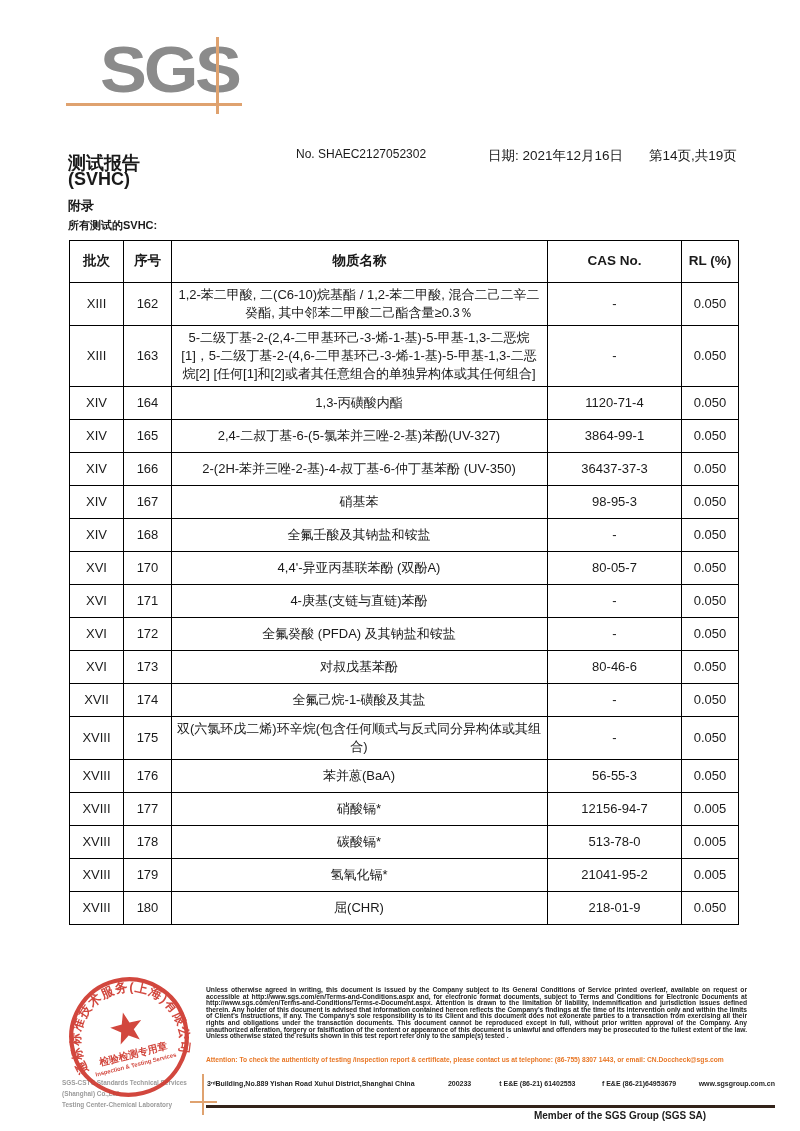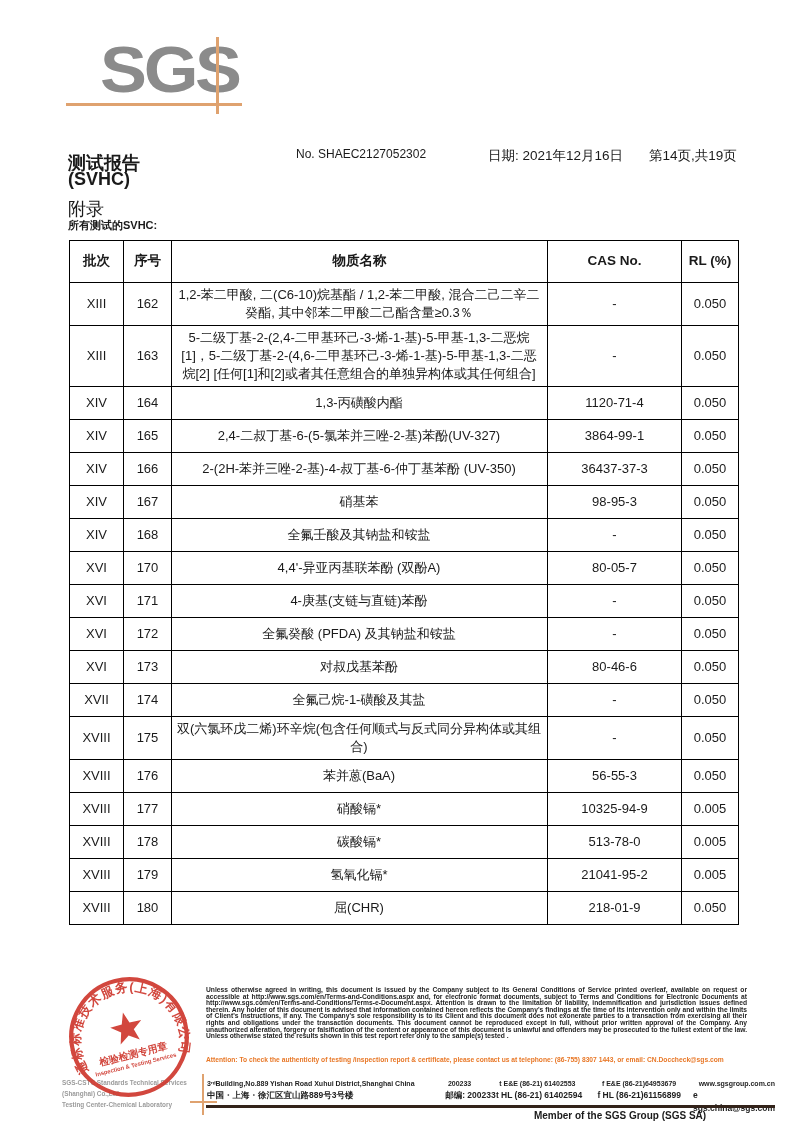--- a/index.html
+++ b/index.html
@@ -17,21 +17,21 @@
     line-height:1;
   }
   .crosshair-h { position:absolute; left:66px; top:103px; width:176px; height:3px; background:#dfa26f; }
   .crosshair-v { position:absolute; left:216px; top:37px; width:3px; height:77px; background:#dfa26f; }
 
   .doc-title { position:absolute; left:68px; top:143px; font-size:18px; font-weight:bold;margin-top:8px; }
   .doc-subtitle { position:absolute; left:68px; top:169px; font-size:18px; font-weight:bold; }
   .report-no { position:absolute; left:296px; top:147px; font-size:12px; }
   .report-date { position:absolute; left:488px; top:147px; font-size:13.5px; }
   .page-info { position:absolute; left:649px; top:147px; font-size:13.5px; }
-  .annex { position:absolute; left:68px; top:197px; font-size:18px; font-weight:normal;text-align:center; }
+  .annex { position:absolute; left:68px; top:197px; font-size:13px; font-weight:bold;text-align:center; }
   .section-label { position:absolute; left:68px; top:218px; font-size:11px; font-weight:bold; }
 
   
   .svhc-table {
     position:absolute; left:69px; top:240px; width:669px;
     border-collapse:collapse; table-layout:fixed;
     font-size:13px;
   }
   .svhc-table th, .svhc-table td {
     border:1.6px solid #000;
@@ -219,21 +219,21 @@
           <td>176</td>
           <td class="name">苯并蒽(BaA)</td>
           <td>56-55-3</td>
           <td>0.050</td>
         </tr>
 
         <tr>
           <td>XVIII</td>
           <td>177</td>
           <td class="name">硝酸镉*</td>
-          <td>10325-94-9</td>
+          <td>12156-94-7</td>
           <td>0.005</td>
         </tr>
 
         <tr>
           <td>XVIII</td>
           <td>178</td>
           <td class="name">碳酸镉*</td>
           <td>513-78-0</td>
           <td>0.005</td>
         </tr>
@@ -281,25 +281,18 @@
   <div class="footer-hline"></div>
 
   <div class="addr-block">
     <div class="addr-row en">
       <span class="a-addr">3ʳᵈBuilding,No.889 Yishan Road Xuhui District,Shanghai China</span>
       <span class="a-post">200233</span>
       <span class="a-tel">t E&amp;E (86-21) 61402553</span>
       <span class="a-fax">f E&amp;E (86-21)64953679</span>
       <span class="a-web">www.sgsgroup.com.cn</span>
     </div>
-    <div class="addr-row cn">
-      <span class="a-addr">中国・上海・徐汇区宜山路889号3号楼</span>
-      <span class="a-post">邮编: 200233</span>
-      <span class="a-tel">t HL (86-21) 61402594</span>
-      <span class="a-fax">f HL (86-21)61156899</span>
-      <span class="a-web">e  sgs.china@sgs.com</span>
-    </div>
   </div>
 
   <div class="footer-rule"></div>
   <div class="member">Member of the SGS Group (SGS SA)</div>
 
 </div>
 
 </body></html>

